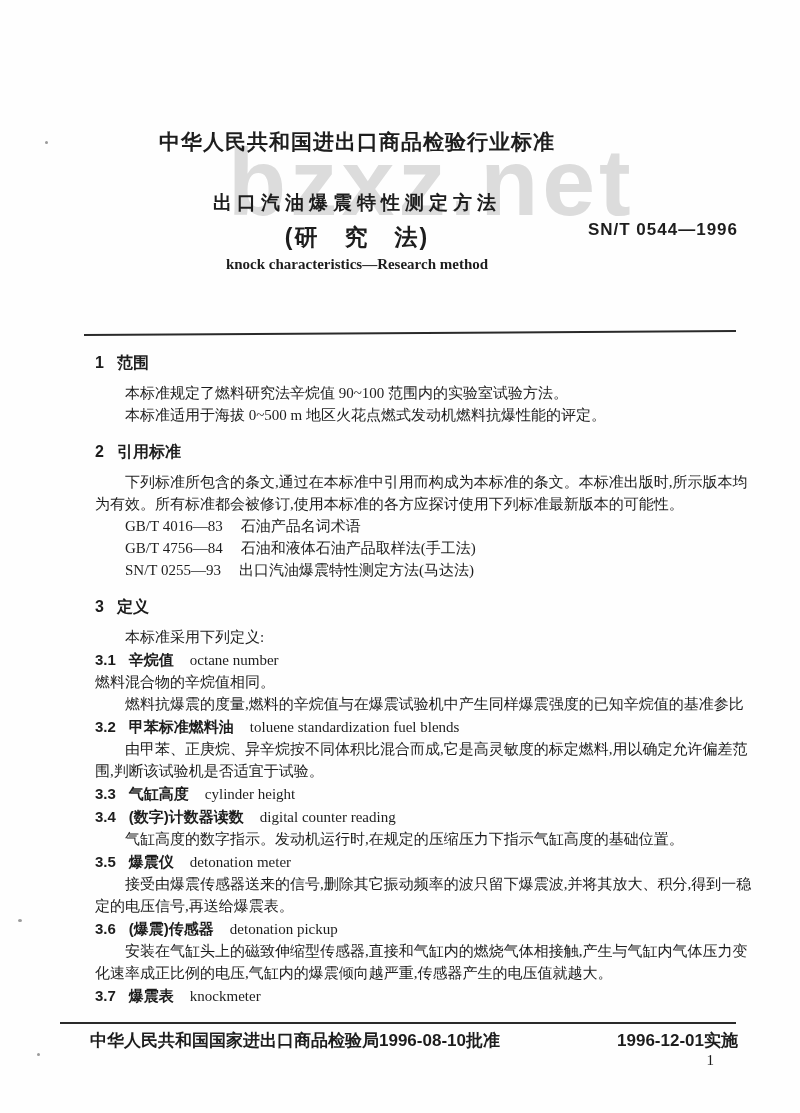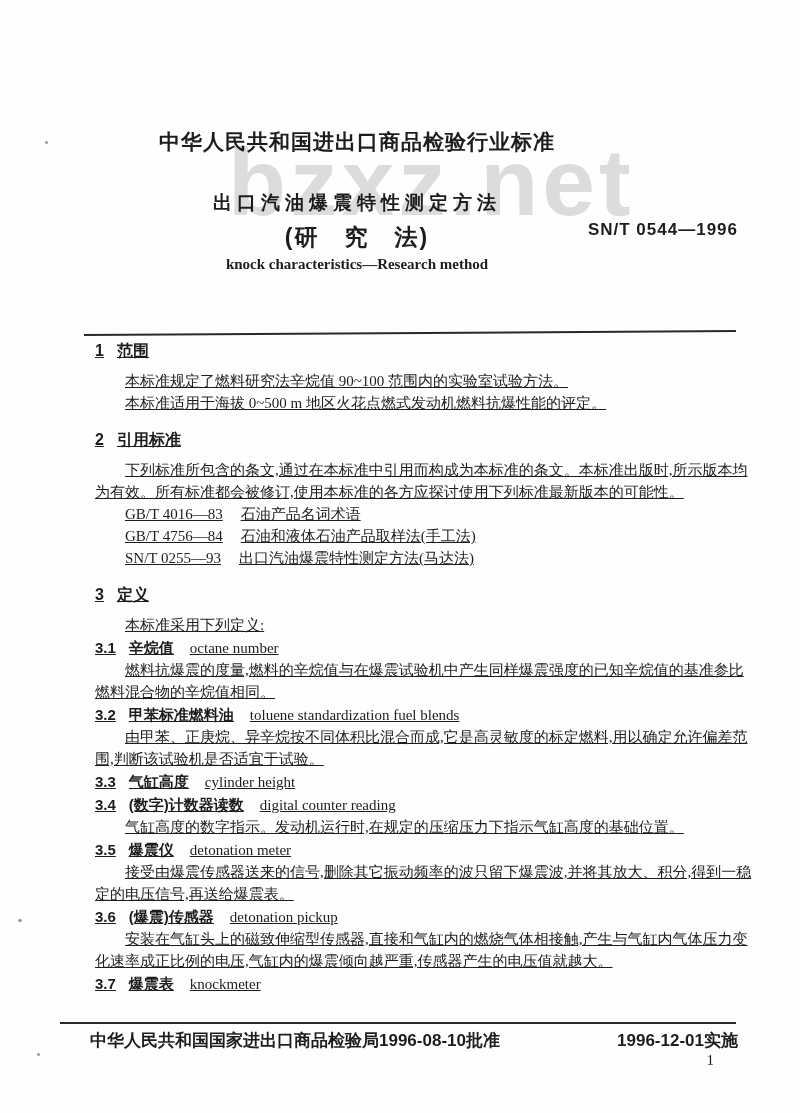--- a/index.html
+++ b/index.html
@@ -50,24 +50,23 @@
   .rule-top {
     position: absolute; top: 332px; left: 84px; width: 652px; height: 2px;
     background: #2a2a2a; transform: rotate(-0.35deg); z-index: 1;
   }
   .footer-rule {
     position: absolute; top: 1022px; left: 60px; width: 676px; height: 2px;
     background: #2a2a2a; z-index: 1;
   }
   
   .content {
-    position: absolute; top: 340px; left: 95px; width: 660px; z-index: 1;
+    position: absolute; top: 352px; left: 95px; width: 660px; z-index: 1;
     font-size: 15px; line-height: 22px;
     white-space: nowrap;
-    text-decoration: underline;
   }
   .sec-heading {
     font-family: "Liberation Sans", sans-serif;
     font-weight: bold; font-size: 16px;
     margin-bottom: 8px;
   }
   .sec-heading.sp { margin-top: 15px; }
   .sec-no { margin-right: 13px; }
   .line { }
   .line.indent { padding-left: 30px; }
@@ -143,22 +142,22 @@
     </div>
 
     <div class="sec-heading sp">
       <span class="sec-no">3</span><span>定义</span>
     </div>
     <div class="line indent">本标准采用下列定义:</div>
 
     <div class="term-line">
       <span class="term-no">3.1</span><span class="term-cn">辛烷值</span><span class="term-en">octane number</span>
     </div>
+    <div class="line">燃料混合物的辛烷值相同。</div>
     <div class="line indent">燃料抗爆震的度量,燃料的辛烷值与在爆震试验机中产生同样爆震强度的已知辛烷值的基准参比</div>
-    <div class="line">燃料混合物的辛烷值相同。</div>
 
     <div class="term-line">
       <span class="term-no">3.2</span><span class="term-cn">甲苯标准燃料油</span><span class="term-en">toluene standardization fuel blends</span>
     </div>
     <div class="line indent">由甲苯、正庚烷、异辛烷按不同体积比混合而成,它是高灵敏度的标定燃料,用以确定允许偏差范</div>
     <div class="line">围,判断该试验机是否适宜于试验。</div>
 
     <div class="term-line">
       <span class="term-no">3.3</span><span class="term-cn">气缸高度</span><span class="term-en">cylinder height</span>
     </div>

